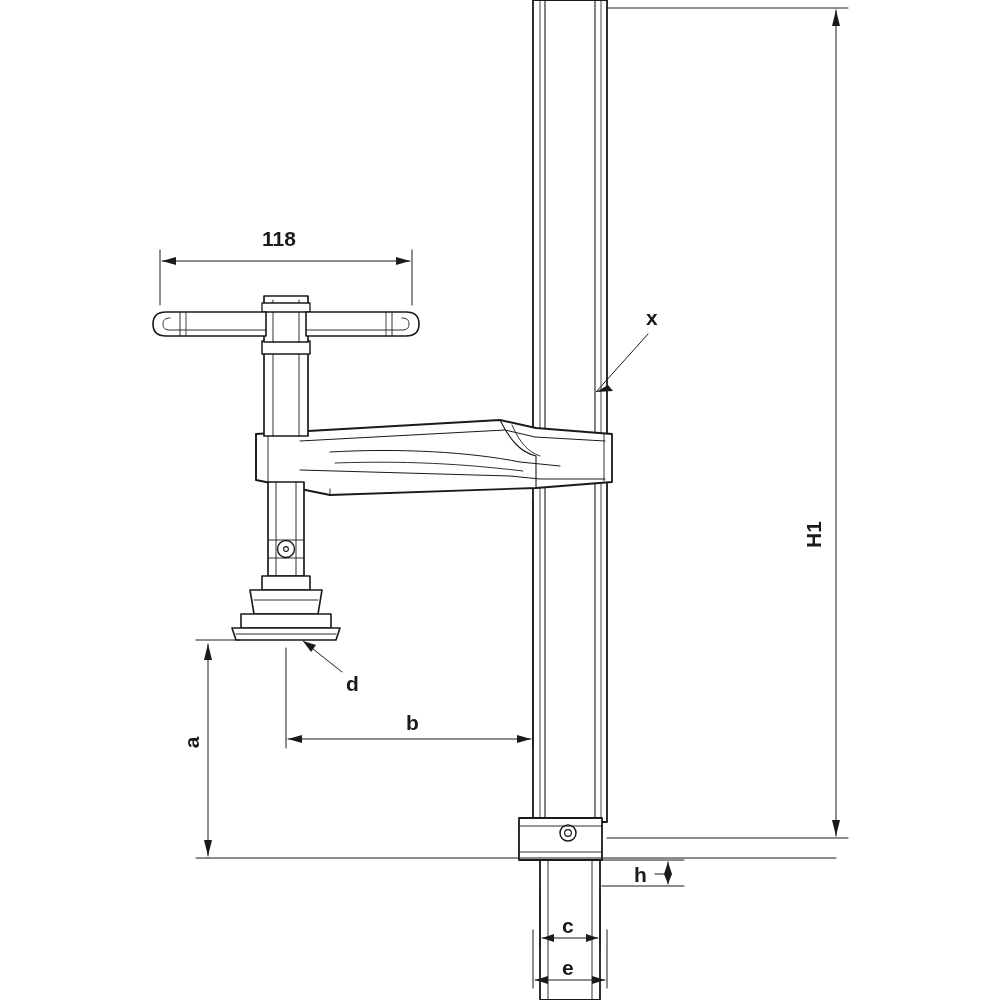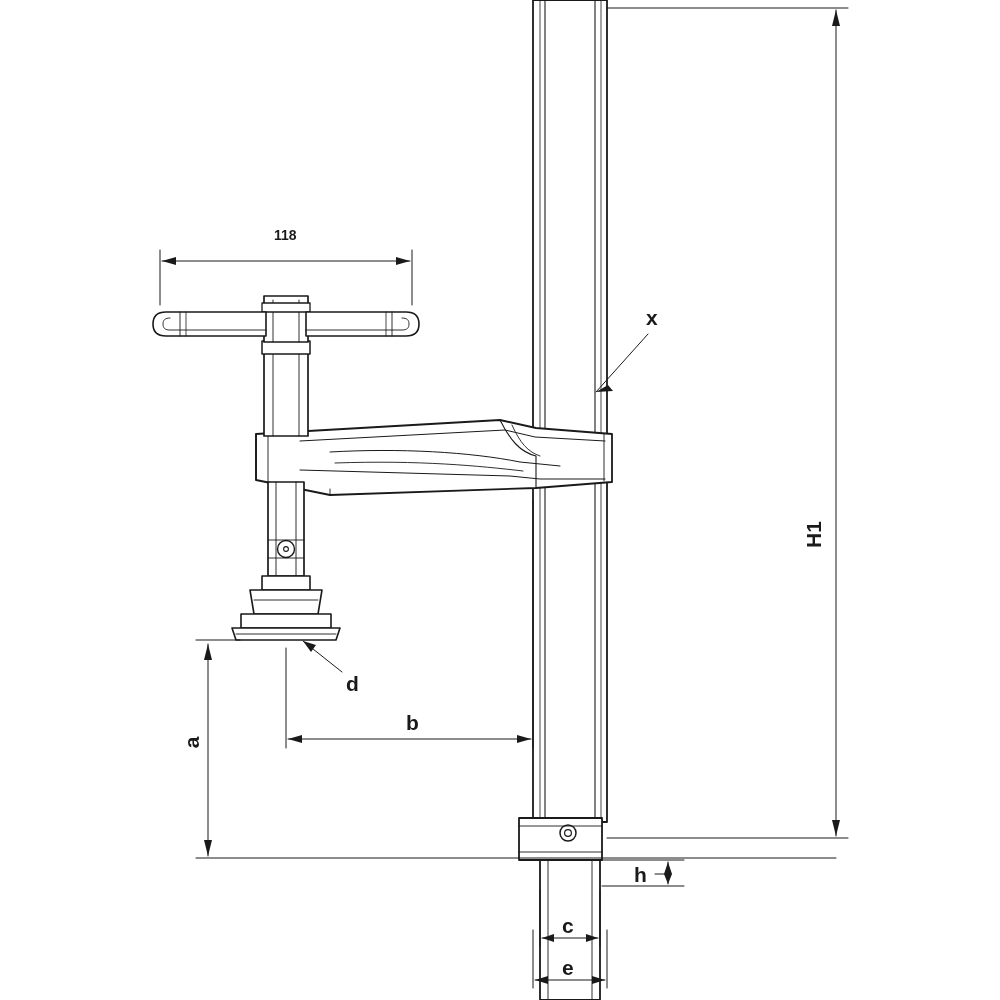--- a/index.html
+++ b/index.html
@@ -190,21 +190,21 @@
           <line x1="607" y1="930" x2="607" y2="988"></line>
           <line x1="535" y1="980" x2="605" y2="980"></line>
           <path d="M535 980 L548 976 L548 984 Z" fill="#1a1a1a" stroke="none"></path>
           <path d="M605 980 L592 976 L592 984 Z" fill="#1a1a1a" stroke="none"></path>
         </g>
 
       </g>
     </g>
   </svg>
 
-  <div class="dim-label" style="left:274px; top:228px; font-size:14px;">118</div>
+  <div class="dim-label" style="left:262px; top:228px; font-size:21px;">118</div>
 
   <div class="dim-label rot90" style="left:800px; top:524px; font-size:21px;">H1</div>
 
   <div class="dim-label rot90" style="left:186px; top:732px; font-size:21px;">a</div>
 
   <div class="dim-label" style="left:406px; top:712px; font-size:21px;">b</div>
 
   <div class="dim-label" style="left:346px; top:673px; font-size:21px;">d</div>
 
   <div class="dim-label" style="left:646px; top:307px; font-size:21px;">x</div>

